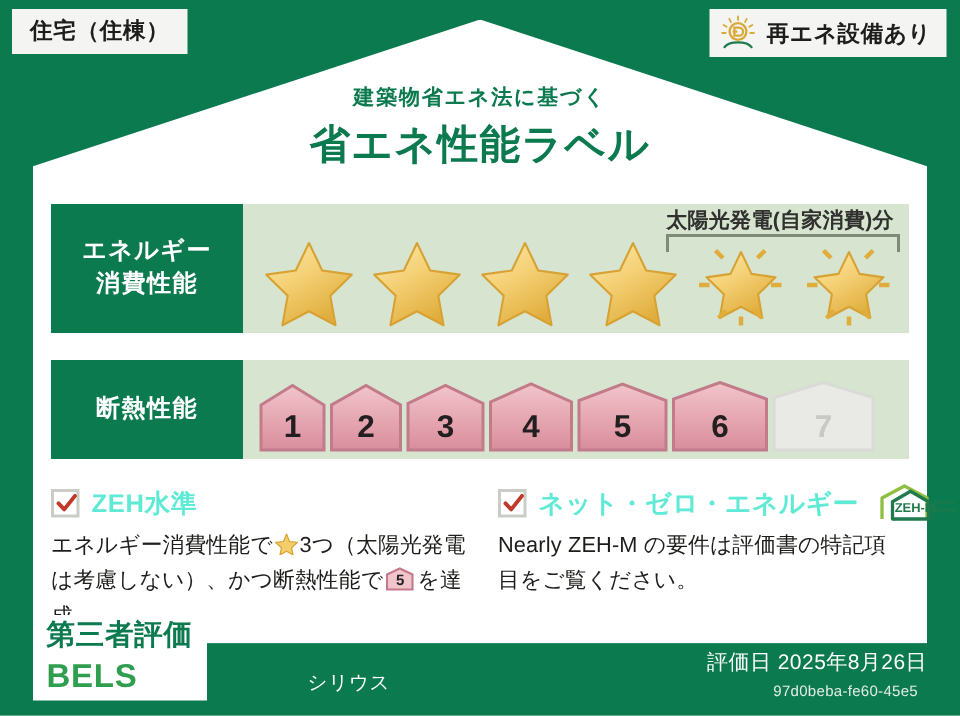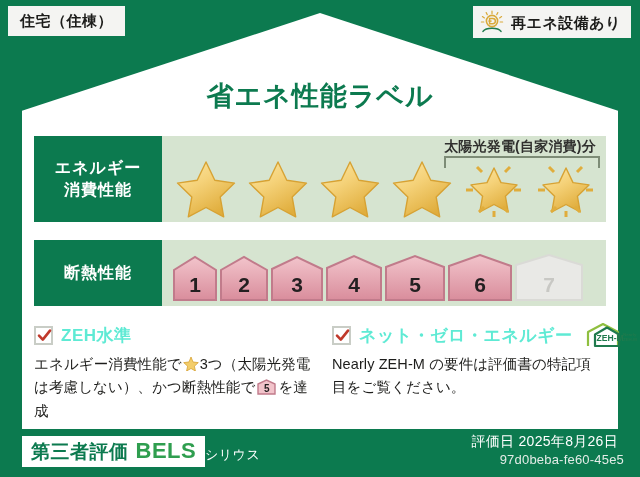--- a/index.html
+++ b/index.html
@@ -119,32 +119,32 @@
   .inline-house b{
     position:absolute;left:0;top:0;width:19px;height:16px;
     display:flex;align-items:flex-end;justify-content:center;
     font-size:10px;line-height:1;padding-bottom:1px;box-sizing:border-box;color:#231f20;
   }
 
   
   .footer{position:absolute;left:0;right:0;bottom:0;height:48px;}
   .bels-box{
     position:absolute;left:22px;bottom:10px;background:#ffffff;
-    padding:4px 9px 5px 9px;line-height:1;display:flex;align-items:baseline;gap:7px;
+    padding:4px 9px 5px 9px;line-height:1;display:flex;align-items:baseline;gap:7px;flex-direction:column;
   }
   .bels-jp{font-size:19px;font-weight:bold;color:#0c7a4f;letter-spacing:.5px;}
   .bels-en{font-size:22px;font-weight:bold;color:#2f9e4f;letter-spacing:.5px;}
   .bels-series{
     position:absolute;left:205px;bottom:13px;color:#ffffff;font-size:13px;letter-spacing:.5px;text-align:right;
   }
   .eval{
     position:absolute;right:22px;bottom:26px;color:#ffffff;font-size:14px;letter-spacing:.3px;
   }
   .eval-id{
-    position:absolute;right:16px;bottom:10px;color:#e3ece7;font-size:13px;letter-spacing:.2px;margin-top:36px;
+    position:absolute;right:28px;bottom:10px;color:#e3ece7;font-size:10px;letter-spacing:.2px;margin-top:36px;
   }
 </style>
 </head>
 <body>
 
 <div class="label-root">
 
   <div class="panel"></div>
 
   <div class="cat-chip">住宅（住棟）</div>
@@ -163,20 +163,21 @@
         </g>
         <circle cx="13" cy="11" r="5.6" fill="none" stroke="#d9a93a" stroke-width="1.6"></circle>
         <path d="M10.6 8.4h3.1a2.7 2.7 0 0 1 0 5.4h-3.1z" fill="none" stroke="#d9a93a" stroke-width="1.5"></path>
         <line x1="9.4" y1="11.1" x2="12.6" y2="11.1" stroke="#d9a93a" stroke-width="1.4"></line>
         <path d="M4 21.4c3-4.2 15-4.2 18 0" fill="none" stroke="#1f7a4d" stroke-width="1.6" stroke-linecap="round"></path>
       </svg>
     </span>
     <span class="txt">再エネ設備あり</span>
   </div>
 
+  <div class="sub-title">建築物省エネ法に基づく</div>
   <div class="main-title">省エネ性能ラベル</div>
 
   <div class="row row-energy">
     <div class="row-label">
       <span>エネルギー</span>
       <span>消費性能</span>
     </div>
     <div class="row-body">
       <div class="solar-bracket-label">太陽光発電(自家消費)分</div>
       <div class="solar-bracket"></div>

